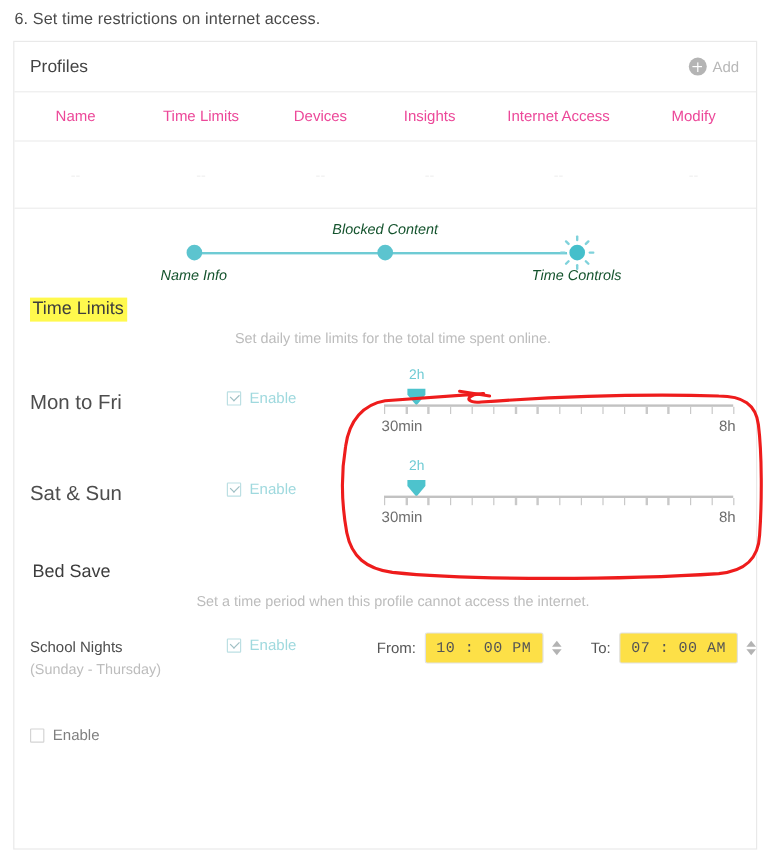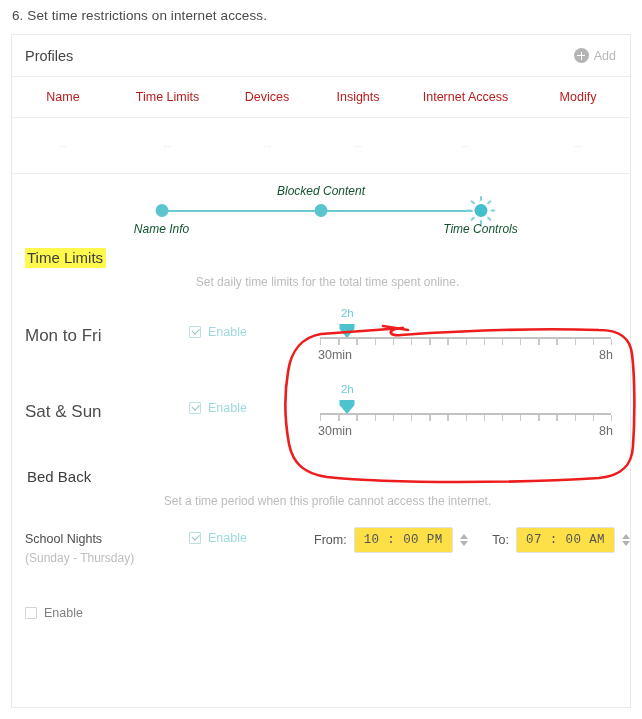--- a/index.html
+++ b/index.html
@@ -73,21 +73,21 @@
   .tbl-row {
     display: flex;
     align-items: center;
   }
   .tbl-head {
     height: 41px;
     border-bottom: 1px solid #ededed;
   }
   .tbl-head .cell {
     font-size: 12.5px;
-    color: #b91c1c;
+    color: #ec4899;
     text-align: center;
   }
   .tbl-body {
     height: 56px;
     border-bottom: 1px solid #ededed;
   }
   .tbl-body .cell {
     font-size: 12px;
     color: #f0f0f0;
     text-align: center;
@@ -487,21 +487,21 @@
             <i style="left: 93.75%;"></i>
             <i style="left: 100%;"></i>
           </div>
         <div class="slider-min">30min</div>
         <div class="slider-max">8h</div>
       </div>
     </div>
   </div>
 
   <div class="section" style="margin-top:26px;">
-    <div class="sec-title">Bed Back</div>
+    <div class="sec-title">Bed Save</div>
     <div class="sec-desc">Set a time period when this profile cannot access the internet.</div>
 
     
     <div class="bed-row">
       <div class="bed-label">
         <span>School Nights</span>
         <span class="bed-sub">(Sunday - Thursday)</span>
       </div>
       <div class="bed-chk on">
         <span class="chk on"></span>

